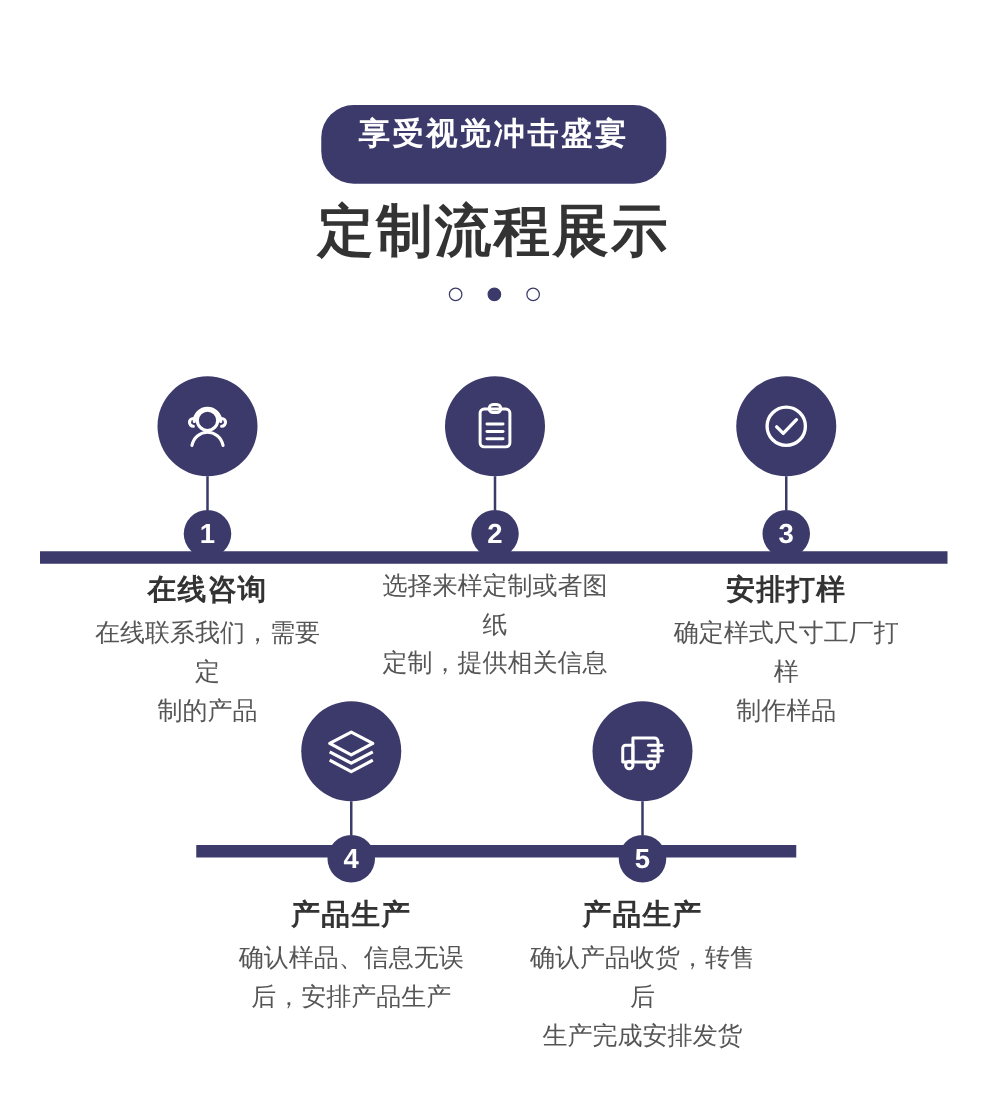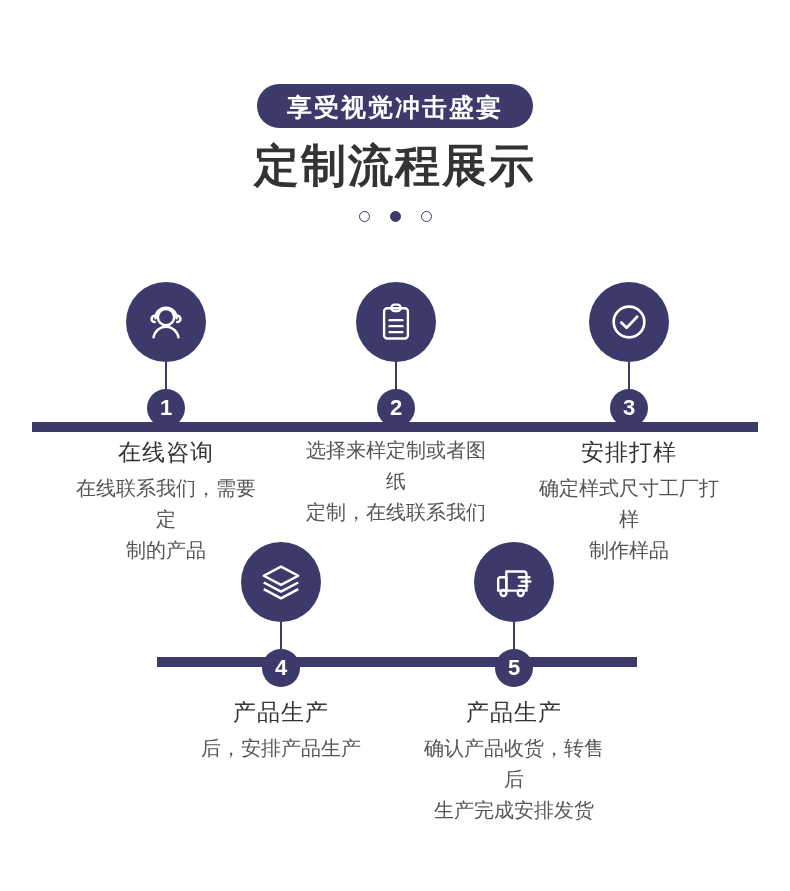--- a/index.html
+++ b/index.html
@@ -21,21 +21,21 @@
     padding-top: 84px;
     text-align: center;
   }
   .badge-pill {
     display: inline-block;
     background: #3b3a6b;
     color: #ffffff;
     font-size: 25px;
     font-weight: bold;
     letter-spacing: 2px;
-    padding: 10px 30px 8px 30px;
+    padding: 10px 30px 27px 30px;
     border-radius: 26px;
     line-height: 1.05;
   }
   .main-title {
     margin-top: 14px;
     font-size: 45px;
     font-weight: bold;
     color: #333333;
     letter-spacing: 2px;
     line-height: 1.05;
@@ -110,21 +110,21 @@
     align-items: center;
     justify-content: center;
     font-size: 22px;
     font-weight: bold;
     position: relative;
     z-index: 2;
   }
   .step-title {
     margin-top: 12px;
     font-size: 23px;
-    font-weight: normal;
+    font-weight: bold;
     color: #333333;
     letter-spacing: 1px;
     line-height: 1.15;
   }
   .step-desc {
     margin-top: 8px;
     font-size: 20px;
     color: #555555;
     line-height: 1.55;
     padding: 0 10px;
@@ -173,21 +173,21 @@
         <rect x="19" y="5" width="10" height="7" rx="3.3" fill="none"></rect>
         <line x1="17" y1="22" x2="31" y2="22"></line>
         <line x1="17" y1="28.5" x2="31" y2="28.5"></line>
         <line x1="17" y1="35" x2="31" y2="35"></line>
       </svg>
     </div>
     <div class="connector"></div>
     <div class="num-badge">2</div>
     <div class="step-desc">
       <span>选择来样定制或者图纸</span>
-      <span>定制，在线联系我们</span>
+      <span>定制，提供相关信息</span>
     </div>
   </div>
 
   <div class="step" style="left:629px;">
     <div class="icon-circle">
       <svg width="46" height="46" viewBox="0 0 48 48" fill="none" stroke="#ffffff" stroke-width="2.8" stroke-linecap="round" stroke-linejoin="round">
         <circle cx="24" cy="24" r="16" fill="none"></circle>
         <path d="M16 24.5 L21.5 30 L32.5 18.5" fill="none"></path>
       </svg>
     </div>
@@ -209,20 +209,21 @@
       <svg width="46" height="46" viewBox="0 0 48 48" fill="none" stroke="#ffffff" stroke-width="2.6" stroke-linejoin="round">
         <polygon points="24,8 42,17.5 24,27 6,17.5" fill="none"></polygon>
         <polyline points="6,24.5 24,34 42,24.5" fill="none"></polyline>
         <polyline points="6,31.5 24,41 42,31.5" fill="none"></polyline>
       </svg>
     </div>
     <div class="connector"></div>
     <div class="num-badge">4</div>
     <div class="step-title">产品生产</div>
     <div class="step-desc">
+      <span>确认样品、信息无误</span>
       <span>后，安排产品生产</span>
     </div>
   </div>
 
   <div class="step" style="left:514px;">
     <div class="icon-circle">
       <svg width="46" height="46" viewBox="0 0 48 48" fill="none" stroke="#ffffff" stroke-width="2.5" stroke-linecap="round" stroke-linejoin="round">
         <path d="M16 13 h18 a3 3 0 0 1 3 3 v17 h-21 z" fill="none"></path>
         <path d="M16 19 h-6 a2.5 2.5 0 0 0 -2.5 2.5 v11.5 h8.5 z" fill="none"></path>
         <circle cx="13" cy="35.5" r="3.1" fill="none"></circle>

